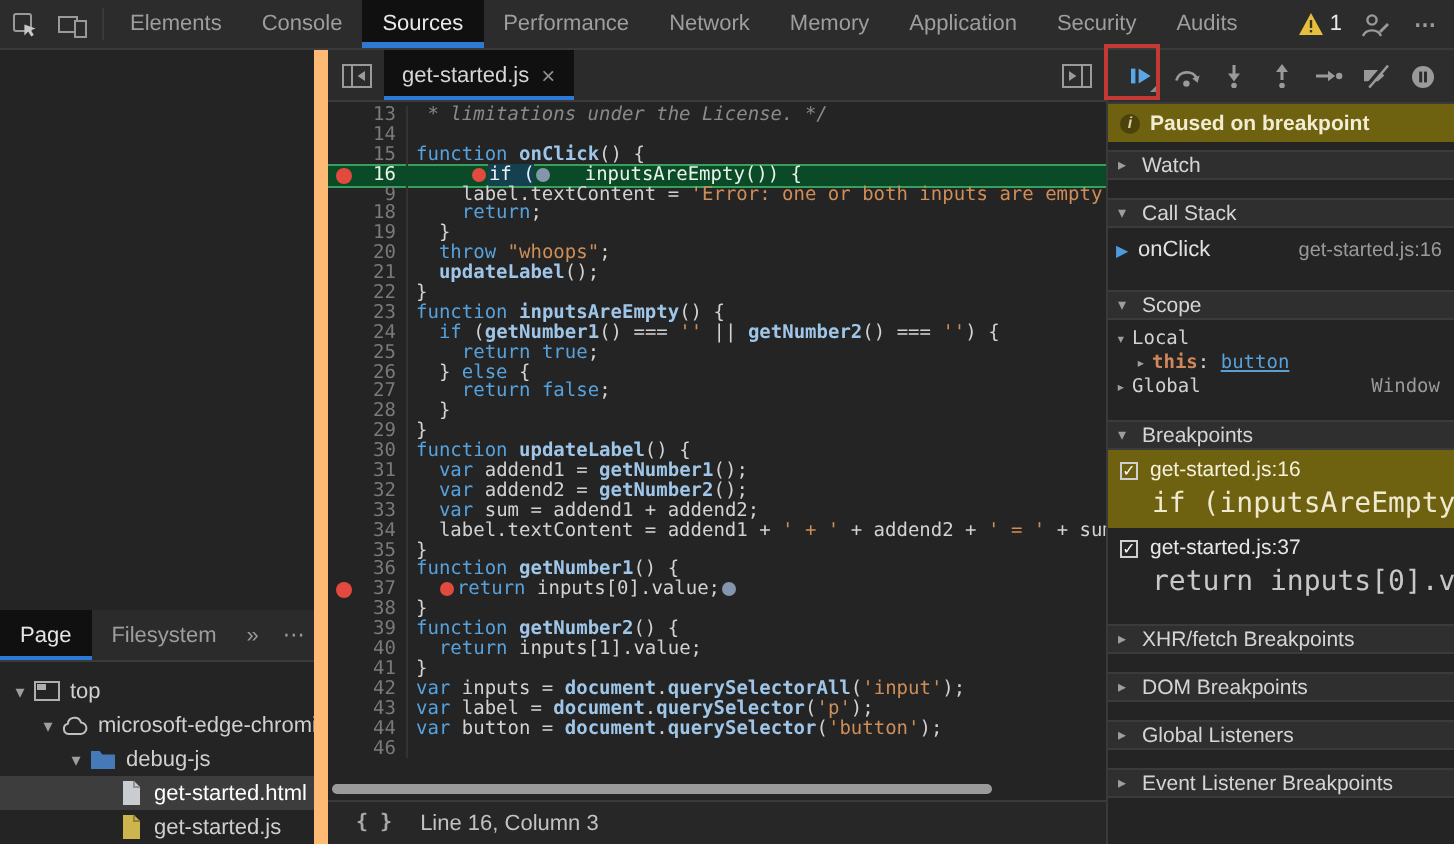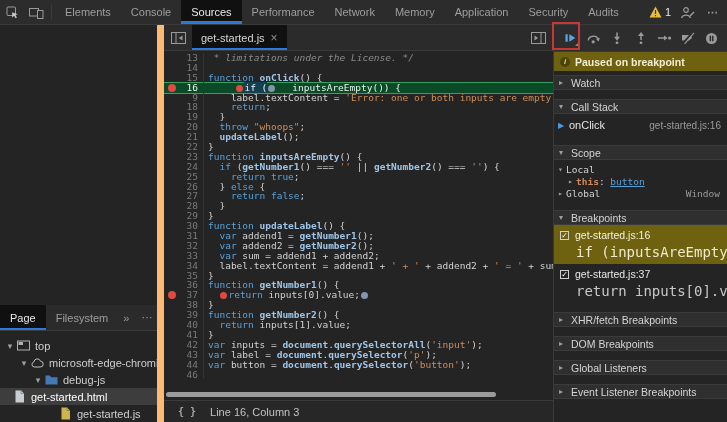--- a/index.html
+++ b/index.html
@@ -178,21 +178,21 @@
           </div>
           <div class="tree-row" style="padding-left: 32px;">
             <span class="tw">▾</span>
             <span class="ticon">
               <svg width="13" height="11" viewBox="0 0 13 11">
                 <path d="M0.5 1.5 h4.3 l1.4 1.7 h6.3 v7.3 H0.5 z" fill="#4679b8"></path>
               </svg>
             </span>
             <span>debug-js</span>
           </div>
-          <div class="tree-row selected" style="">
+          <div class="tree-row selected" style="padding-left: 46px;">
             <span class="tw"></span>
             <span class="ticon">
               <svg width="11" height="13" viewBox="0 0 11 13">
                 <path d="M1.5 0.5 h5.5 L10 3.5 v9 H1.5 z" fill="#c9cdd1"></path>
                 <path d="M7 0.5 v3 h3" fill="none" stroke="#8f9398"></path>
               </svg>
             </span>
             <span>get-started.html</span>
           </div>
           <div class="tree-row" style="padding-left: 46px;">

